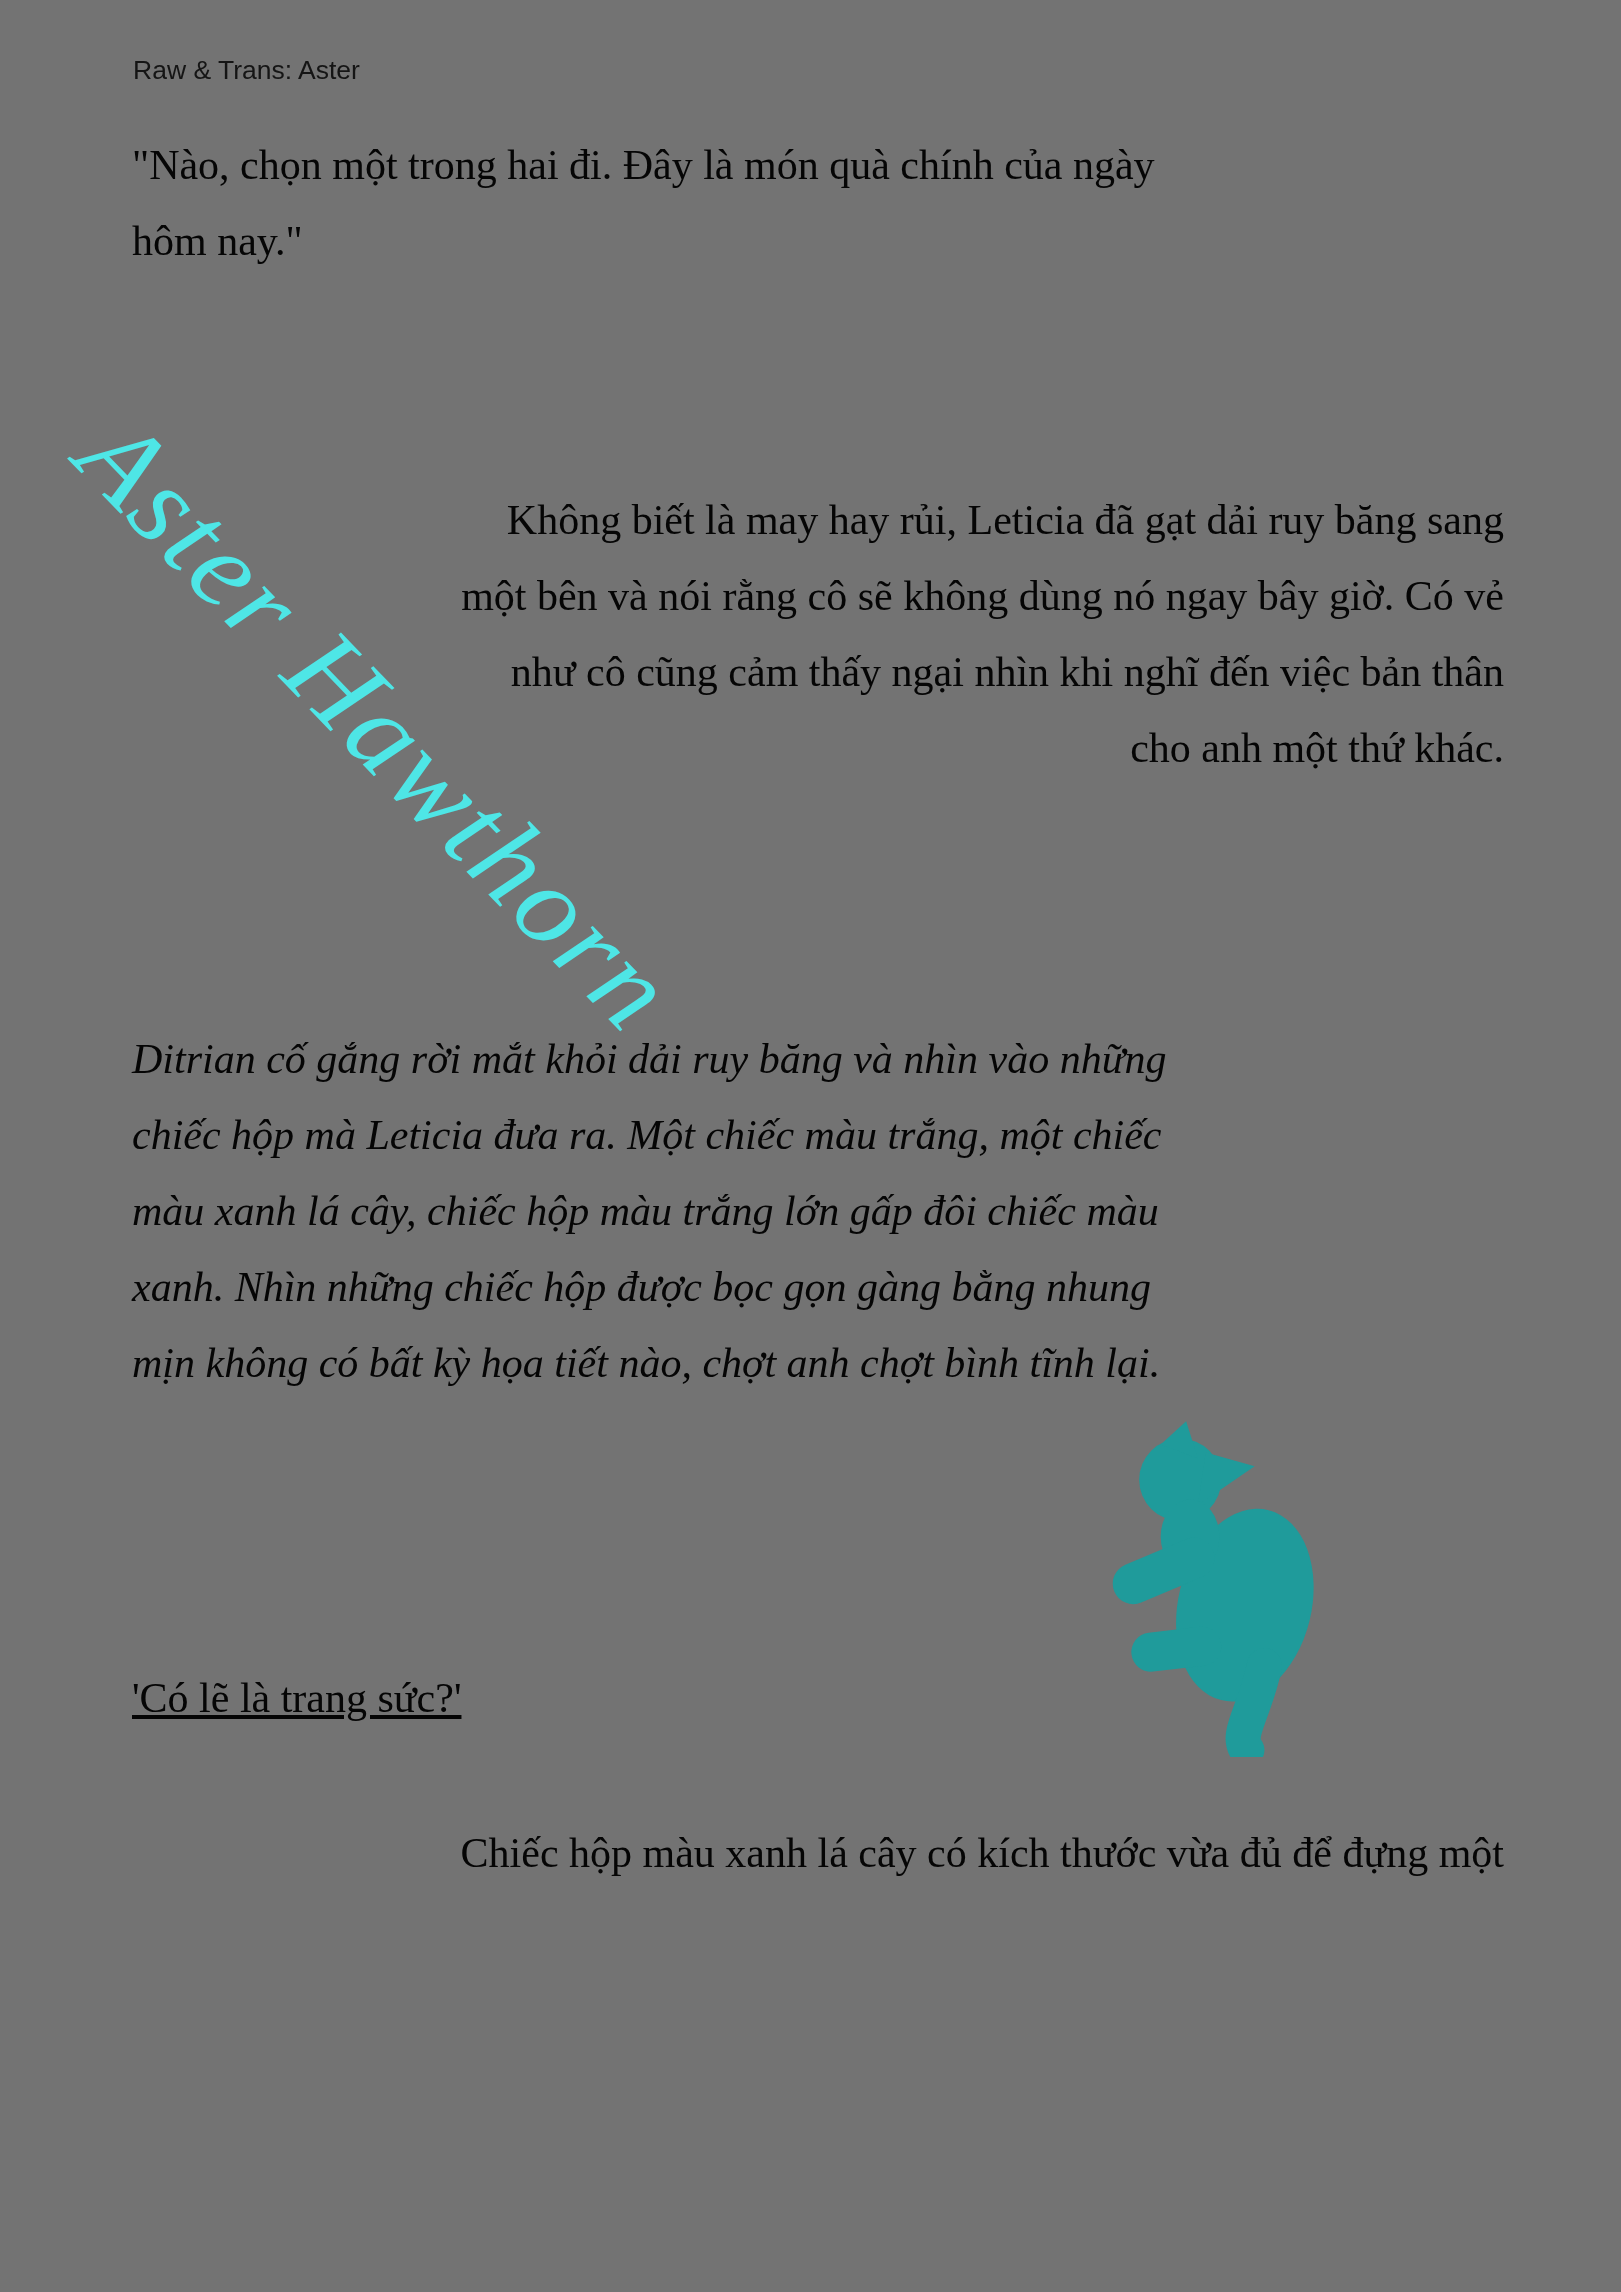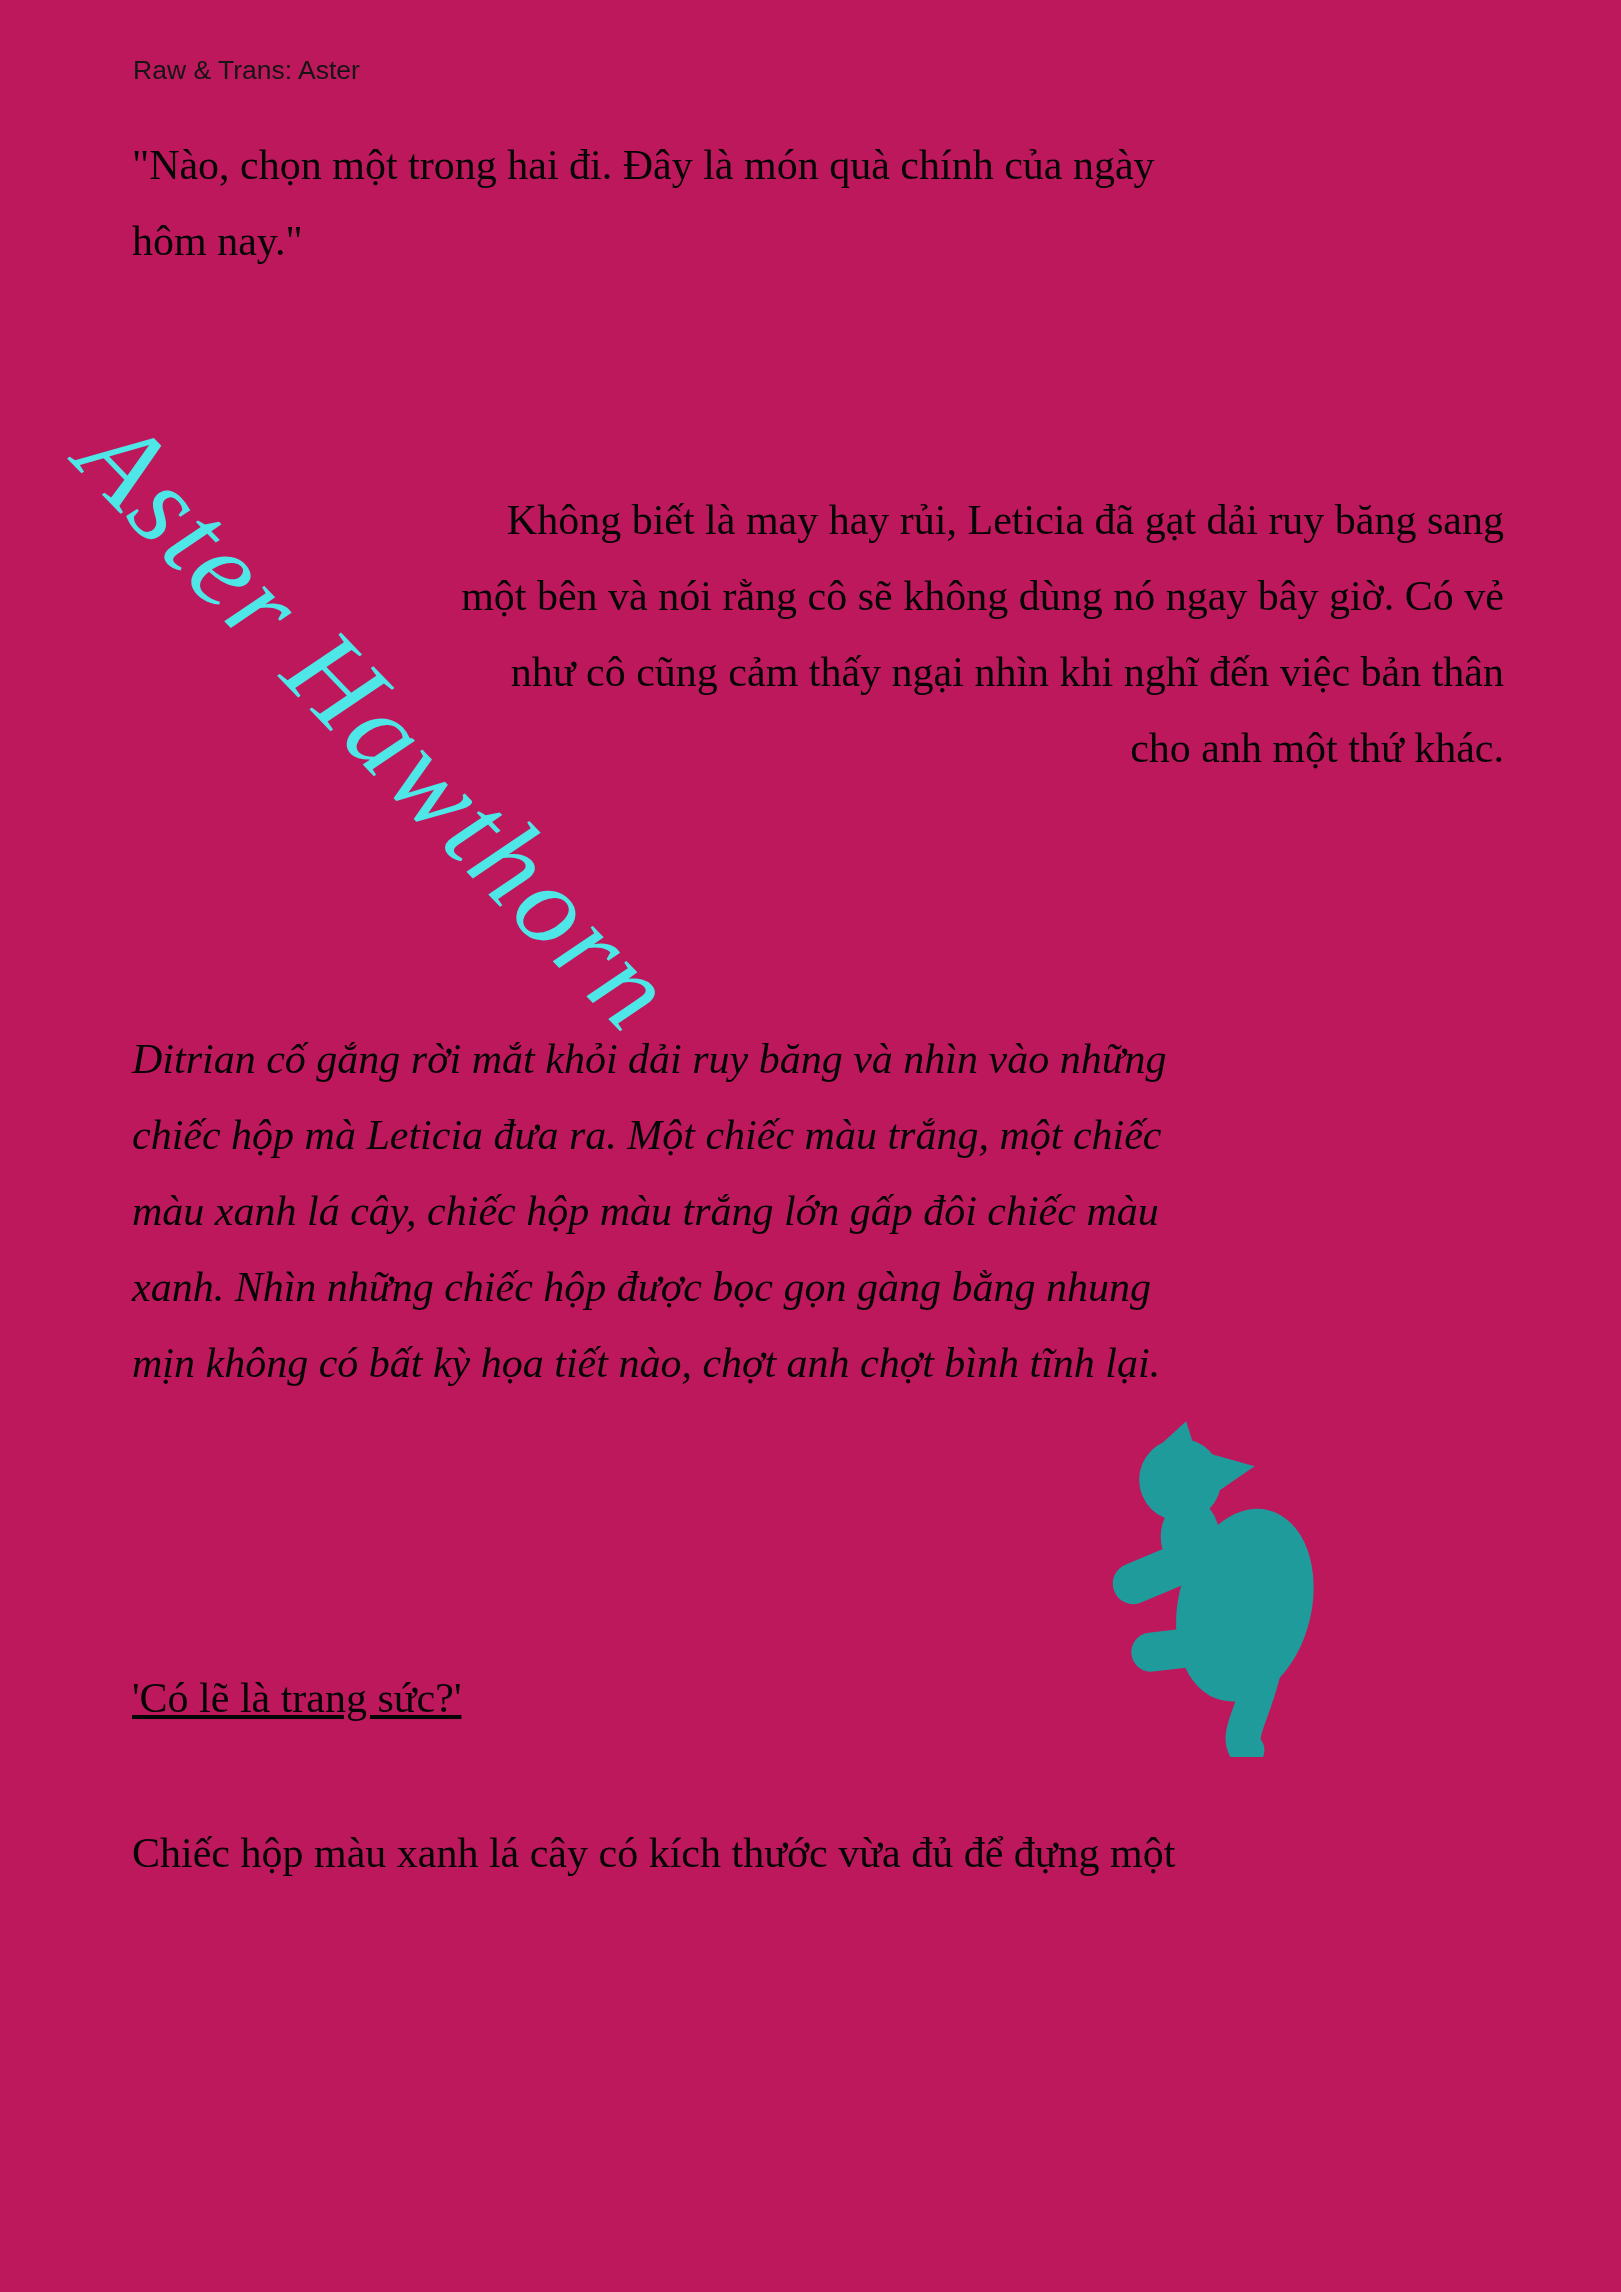--- a/index.html
+++ b/index.html
@@ -4,21 +4,21 @@
 <style>
   html, body {
     margin: 0;
     padding: 0;
     background: #ffffff;
   }
   .page {
     position: relative;
     width: 1621px;
     height: 2293px;
-    background: #be185d;
+    background: #737373;
     overflow: hidden;
     font-family: "Liberation Serif", serif;
     color: #050505;
   }
   .header {
     position: absolute;
     left: 133px;
     top: 55px;
     font-family: "Liberation Sans", sans-serif;
     font-size: 26.5px;
@@ -48,21 +48,21 @@
   }
   .line {
     font-size: 42px;
     line-height: 76px;
     white-space: nowrap;
   }
   .p1 { top: 127px; }
   .p2 { top: 482px; text-align: right; }
   .p3 { top: 1021px; font-style: italic; }
   .p4 { top: 1660px; text-decoration: underline; }
-  .p5 { top: 1815px; }
+  .p5 { top: 1815px; text-align: right; }
   .cat {
     position: absolute;
     left: 1100px;
     top: 1419px;
     z-index: 0;
   }
 </style>
 </head>
 <body>
 

